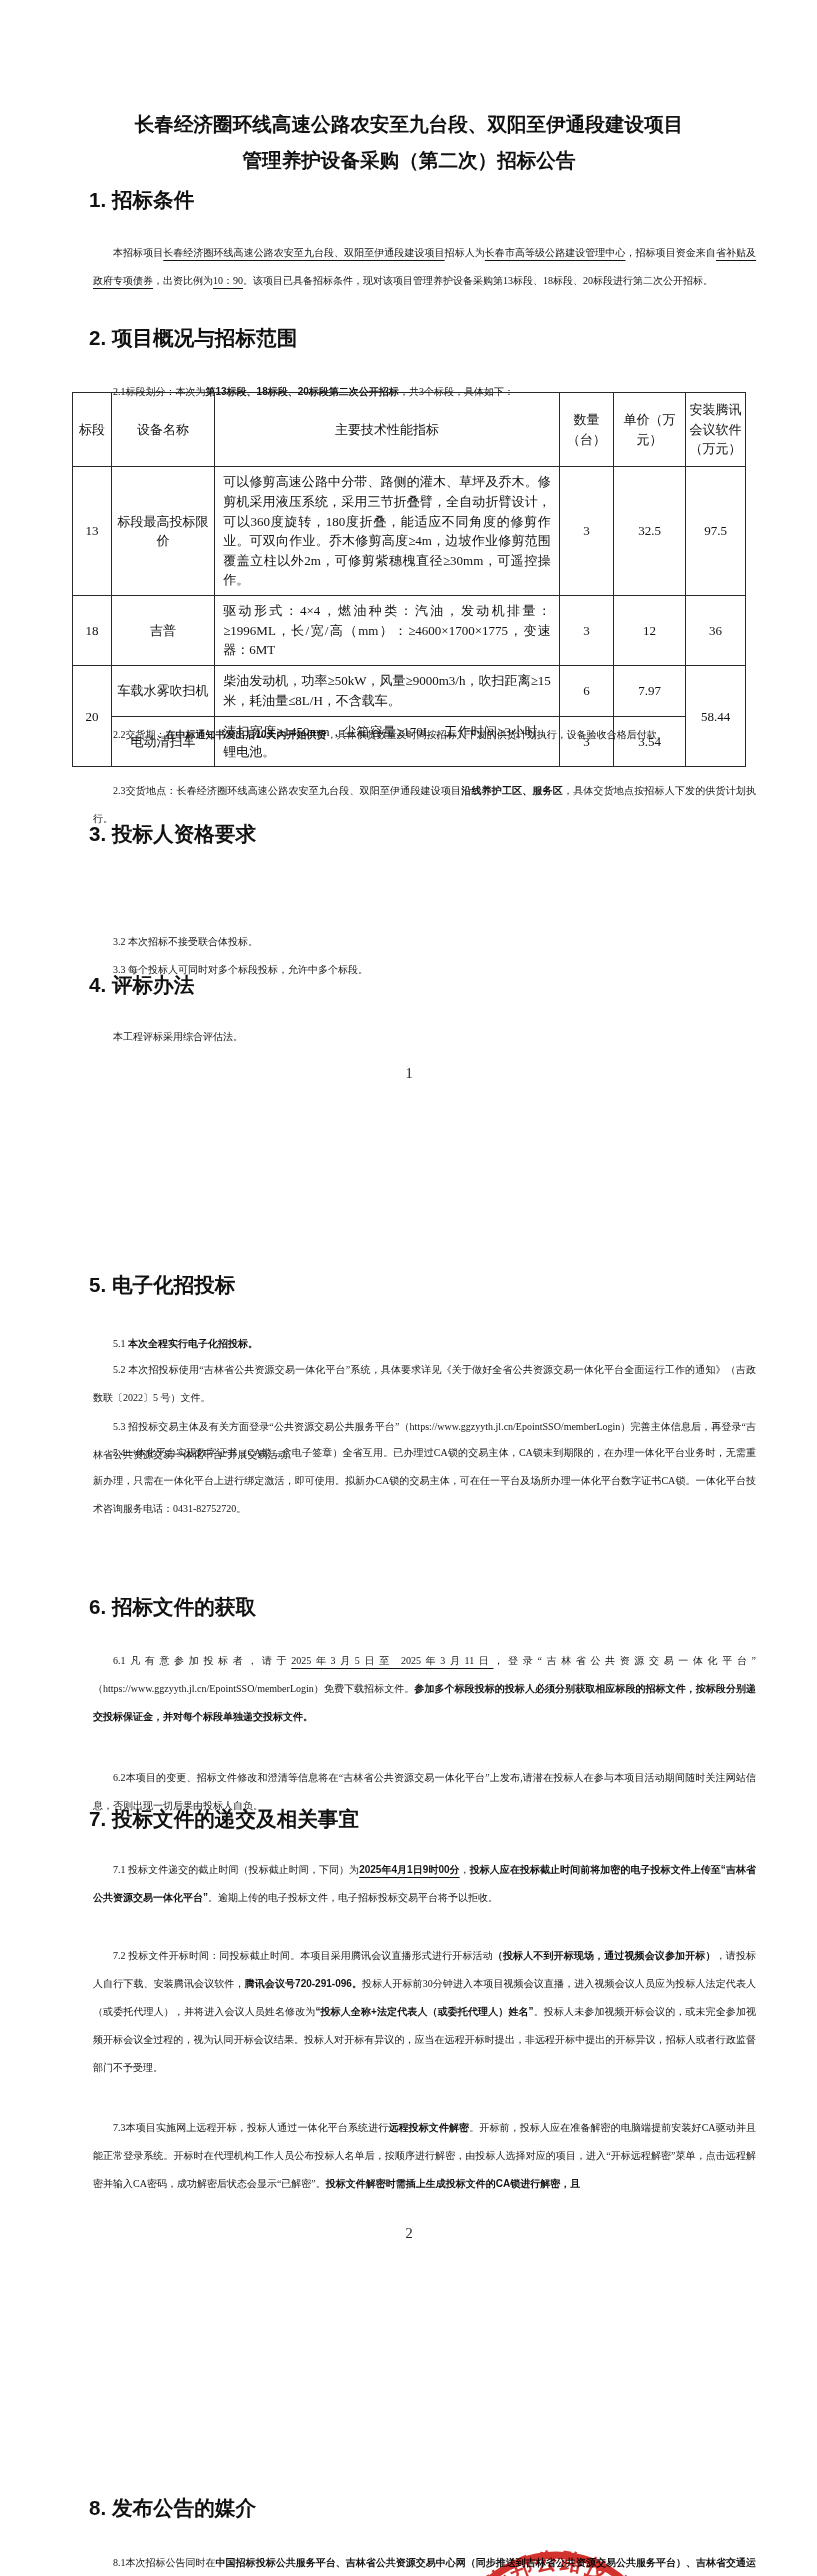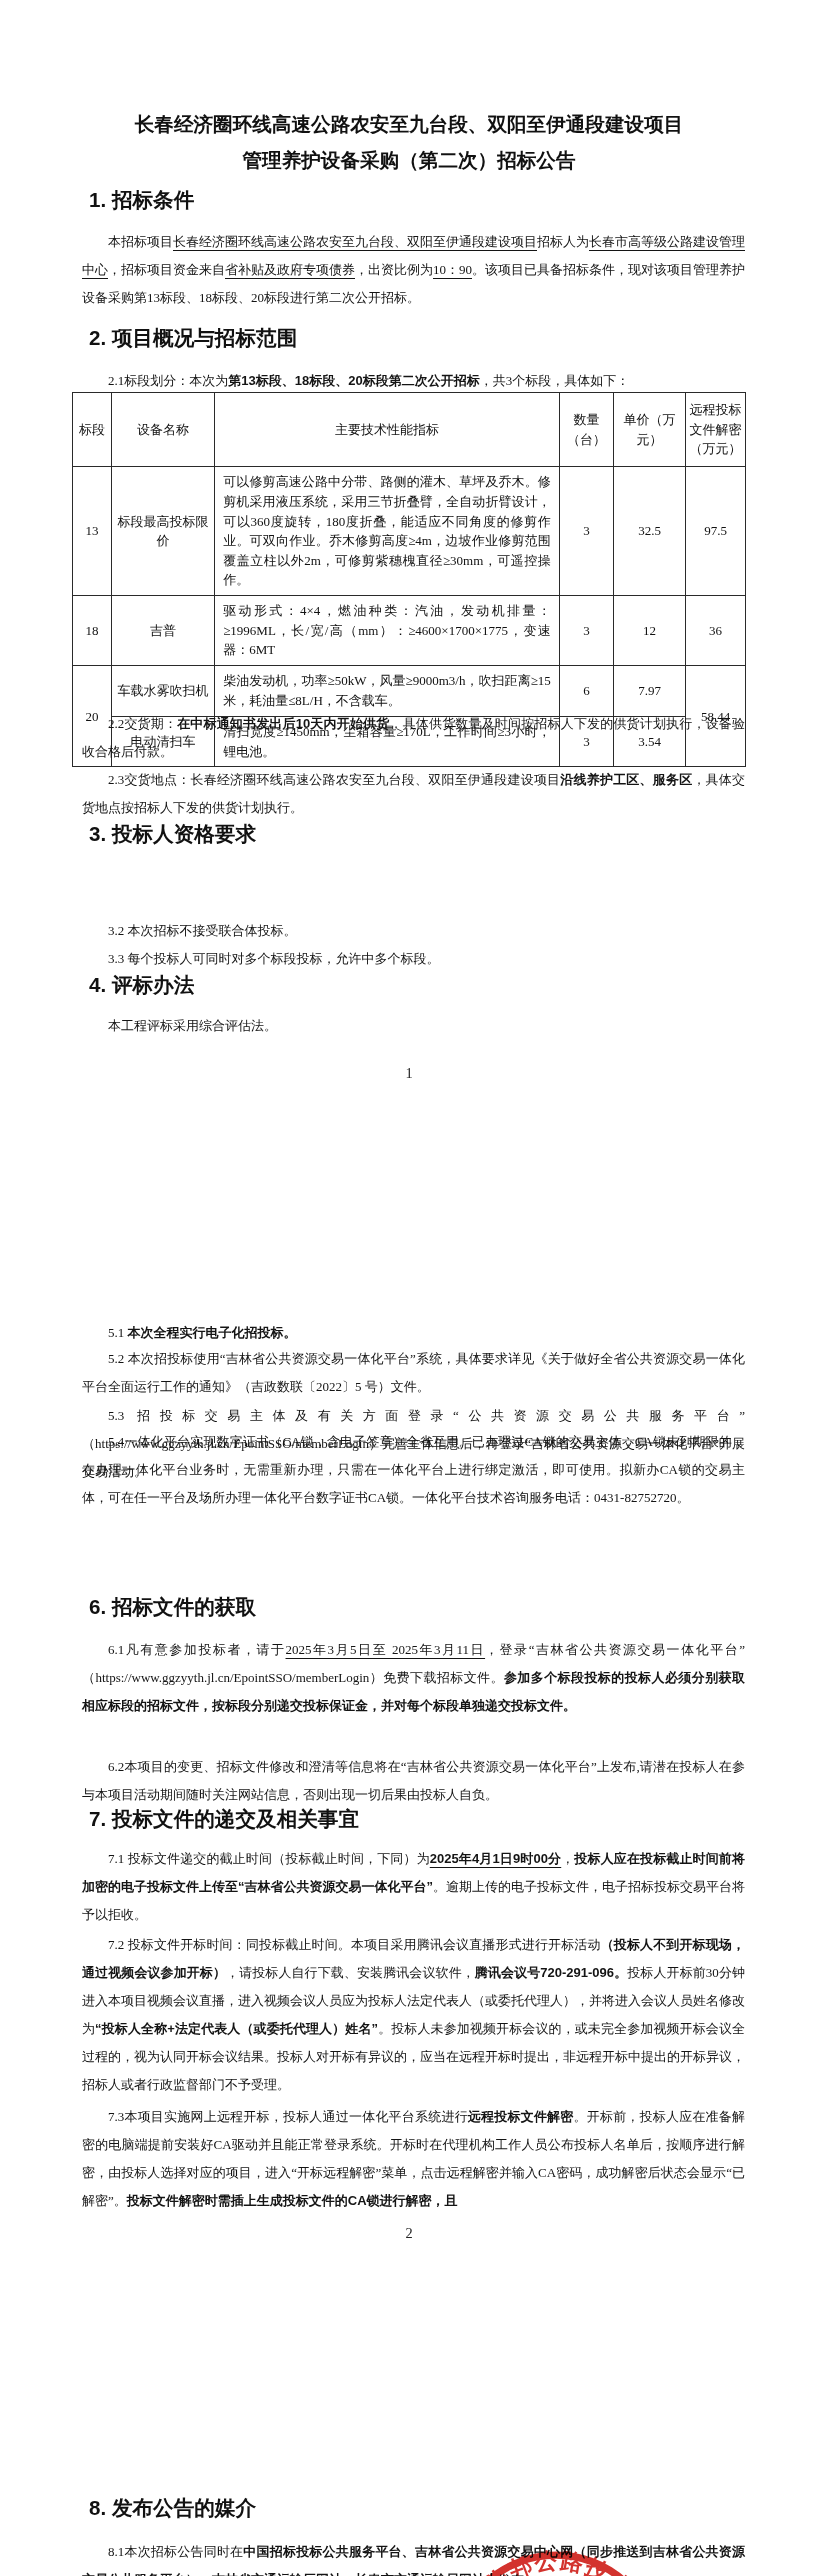--- a/index.html
+++ b/index.html
@@ -4,22 +4,22 @@
 <style>
   html,body{margin:0;padding:0;background:#ffffff;}
   .page{position:relative;width:818px;height:3470px;background:#fff;overflow:hidden;
         color:#141414;font-family:"Liberation Serif",serif;}
   .doc-title{position:absolute;left:0;width:100%;text-align:center;
              font-family:"Liberation Sans",sans-serif;font-weight:700;
              font-size:19.6px;line-height:36px;color:#111;}
   .sec-h{position:absolute;left:77px;width:663px;
          font-family:"Liberation Sans",sans-serif;font-weight:700;
          font-size:20.6px;line-height:24px;color:#111;margin-left:12px;}
-  p.body{position:absolute;left:77px;width:663px;margin:5px;
-         font-size:13px;line-height:28px;text-align:justify;text-indent:2em;}
+  p.body{position:absolute;left:77px;width:663px;margin:16px;
+         font-size:10px;line-height:28px;text-align:justify;text-indent:2em;}
   p.noindent{text-indent:0;}
   .b{font-weight:700;font-family:"Liberation Sans",sans-serif;}
   .u{text-decoration:underline;text-underline-offset:3.6px;}
   table.lots{position:absolute;left:72px;top:392px;width:673px;
              border-collapse:collapse;table-layout:fixed;
              font-size:13px;line-height:19.6px;color:#111;border:1.5px solid #222;}
   table.lots th,table.lots td{border:1px solid #2a2a2a;padding:4.1px 4.1px;
              text-align:center;vertical-align:middle;font-weight:400;}
   table.lots thead th{padding:7.2px 3.1px;}
   table.lots td.spec{text-align:justify;padding:5.2px 8.2px;margin-top:36px;}
@@ -54,21 +54,21 @@
         <col style="width:72px">
         <col style="width:60px">
     </colgroup>
     <thead>
       <tr>
         <th>标段</th>
         <th>设备名称</th>
         <th>主要技术性能指标</th>
         <th>数量（台）</th>
         <th>单价（万元）</th>
-        <th>远程投标文件解密（万元）</th>
+        <th>安装腾讯会议软件（万元）</th>
       </tr>
     </thead>
     <tbody>
       <tr>
         <td>13</td>
         <td>标段最高投标限价</td>
         <td class="spec">可以修剪高速公路中分带、路侧的灌木、草坪及乔木。修剪机采用液压系统，采用三节折叠臂，全自动折臂设计，可以360度旋转，180度折叠，能适应不同角度的修剪作业。可双向作业。乔木修剪高度≥4m，边坡作业修剪范围覆盖立柱以外2m，可修剪紫穗槐直径≥30mm，可遥控操作。</td>
         <td>3</td>
         <td>32.5</td>
         <td>97.5</td>
@@ -103,20 +103,21 @@
 
   <div class="sec-h" style="top:822px">3. 投标人资格要求</div>
   <p class="body" style="top:912px"><span>3.2 本次招标不接受联合体投标。</span></p>
   <p class="body" style="top:940px"><span>3.3 每个投标人可同时对多个标段投标，允许中多个标段。</span></p>
 
   <div class="sec-h" style="top:973px">4. 评标办法</div>
   <p class="body" style="top:1007px"><span>本工程评标采用综合评估法。</span></p>
 
   <div class="pagenum" style="top:1065px">1</div>
 
+  <div class="sec-h" style="top:1273px">5. 电子化招投标</div>
   <p class="body" style="top:1314px"><span>5.1 </span><span class="b">本次全程实行电子化招投标。</span></p>
   <p class="body" style="top:1340px"><span>5.2 本次招投标使用“吉林省公共资源交易一体化平台”系统，具体要求详见《关于做好全省公共资源交易一体化平台全面运行工作的通知》（吉政数联〔2022〕5 号）文件。</span></p>
   <p class="body" style="top:1397px"><span>5.3 招投标交易主体及有关方面登录“公共资源交易公共服务平台”（https://www.ggzyyth.jl.cn/EpointSSO/memberLogin）完善主体信息后，再登录“吉林省公共资源交易一体化平台”开展交易活动。</span></p>
   <p class="body" style="top:1423px"><span>5.4一体化平台实现数字证书（CA锁，含电子签章）全省互用。已办理过CA锁的交易主体，CA锁未到期限的，在办理一体化平台业务时，无需重新办理，只需在一体化平台上进行绑定激活，即可使用。拟新办CA锁的交易主体，可在任一平台及场所办理一体化平台数字证书CA锁。一体化平台技术咨询服务电话：0431-82752720。</span></p>
 
   <div class="sec-h" style="top:1595px">6. 招标文件的获取</div>
   <p class="body" style="top:1631px"><span>6.1凡有意参加投标者，请于</span><span class="u">2025年3月5日至 2025年3月11日</span><span>，登录“吉林省公共资源交易一体化平台”（https://www.ggzyyth.jl.cn/EpointSSO/memberLogin）免费下载招标文件。</span><span class="b">参加多个标段投标的投标人必须分别获取相应标段的招标文件，按标段分别递交投标保证金，并对每个标段单独递交投标文件。</span></p>
   <p class="body" style="top:1748px"><span>6.2本项目的变更、招标文件修改和澄清等信息将在“吉林省公共资源交易一体化平台”上发布,请潜在投标人在参与本项目活动期间随时关注网站信息，否则出现一切后果由投标人自负。</span></p>
 
   <div class="sec-h" style="top:1807px">7. 投标文件的递交及相关事宜</div>

